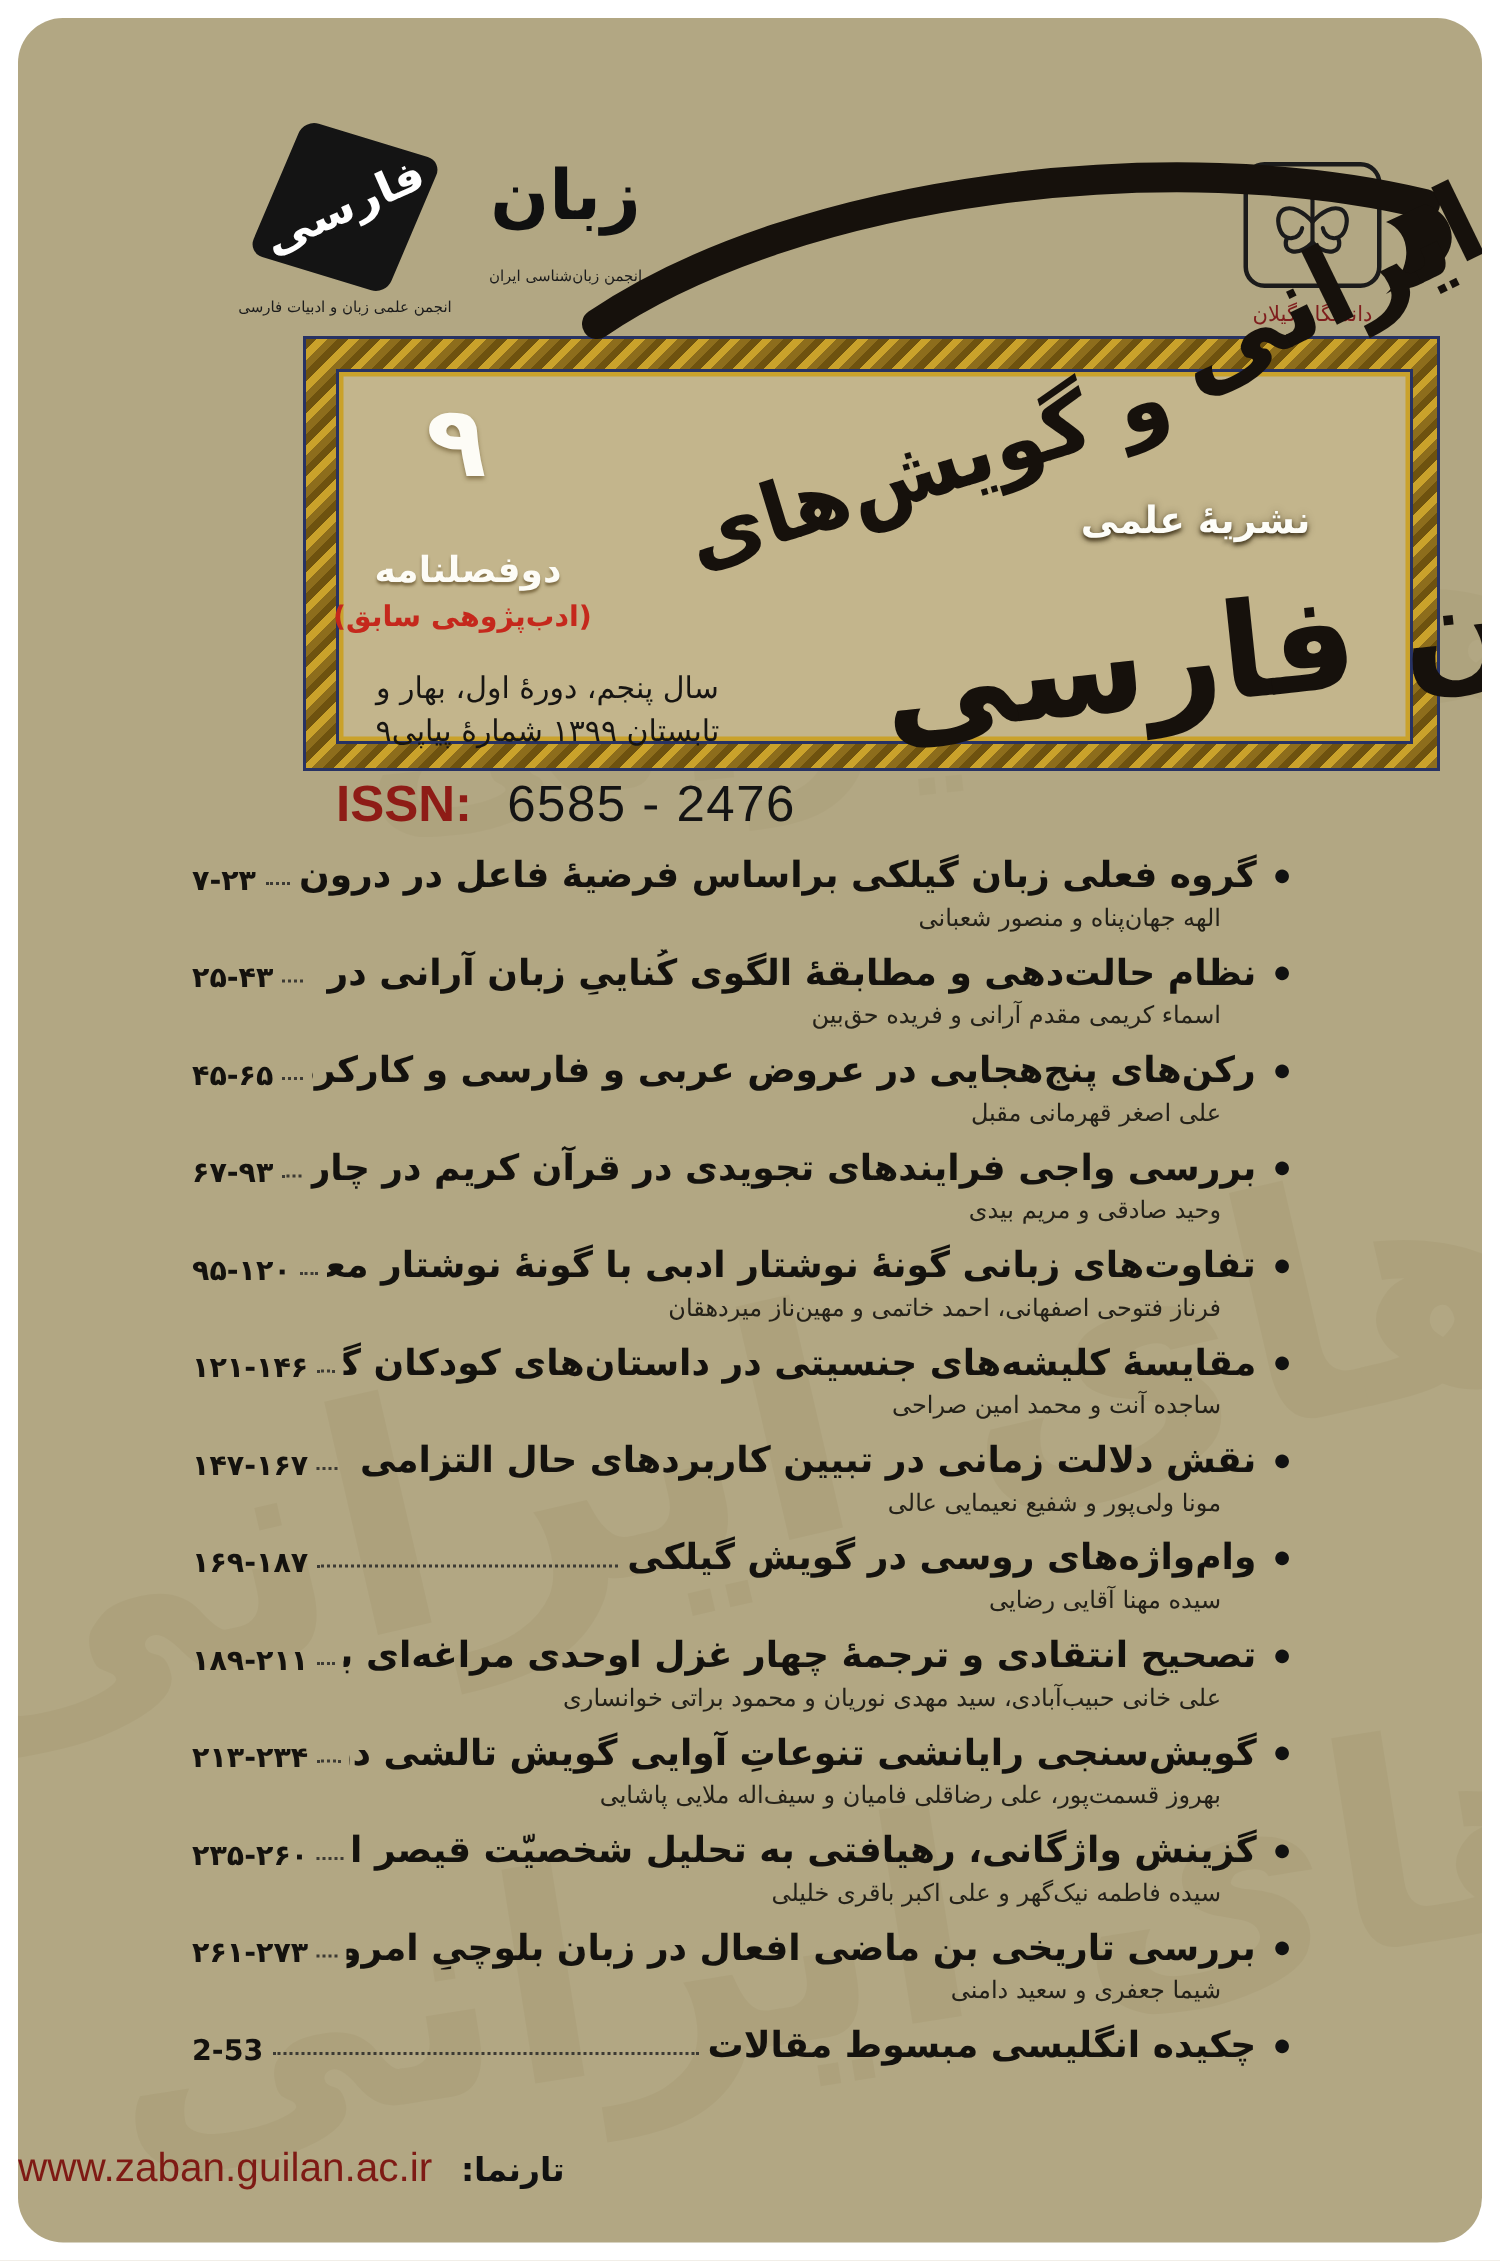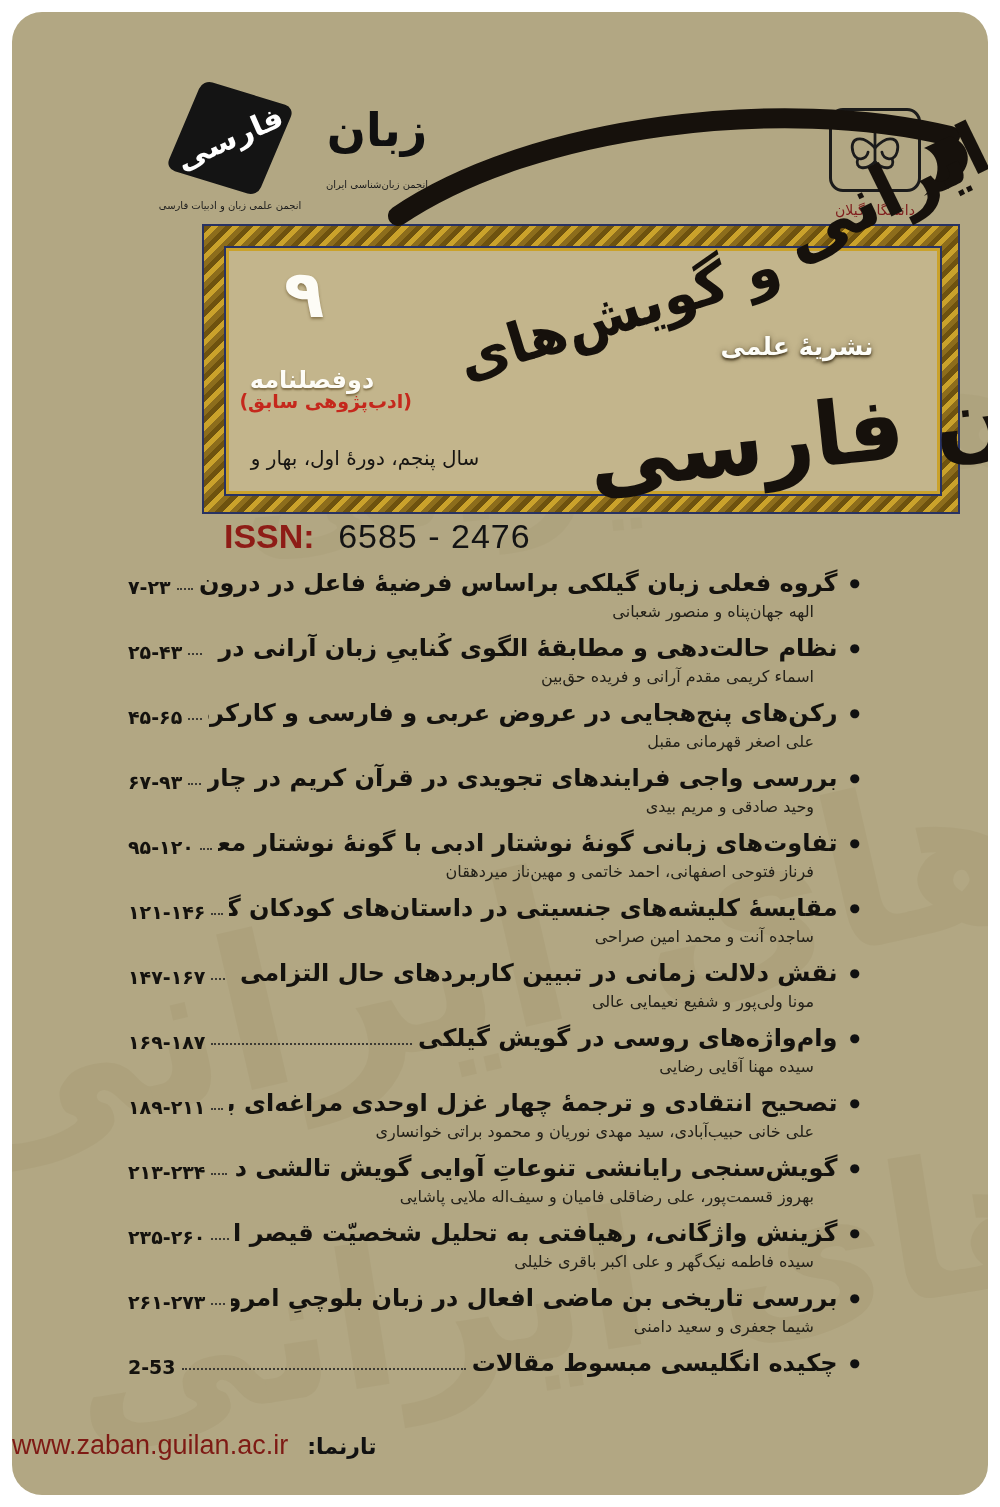--- a/index.html
+++ b/index.html
@@ -31,21 +31,21 @@
   
   .frame{position:absolute;left:190px;top:212px;width:758px;height:290px;box-sizing:border-box;
          padding:20px;border:2px solid #273263;
          background:repeating-linear-gradient(135deg,#6e520f 0 5px,#caa22b 5px 10px,#8d6d1c 10px 15px);}
   .frame-inner{width:100%;height:100%;background:#c3b58c;border:2px solid #273263;
                box-shadow:inset 0 0 0 3px #caa22b;position:relative;}
   .issue-number{position:absolute;left:58px;top:8px;color:#fdfcf6;font-size:66px;font-weight:bold;
                 text-shadow:0 2px 3px rgba(90,70,30,.55);}
   .frequency{position:absolute;left:6px;top:118px;width:160px;text-align:center;color:#fdfcf6;
              font-size:24px;font-weight:bold;direction:rtl;text-shadow:0 2px 2px rgba(90,70,30,.65);}
-  .former{position:absolute;left:-4px;top:142px;width:190px;text-align:right;color:#c5281c;
+  .former{position:absolute;left:-4px;top:152px;width:190px;text-align:left;color:#c5281c;
           font-size:19px;font-weight:bold;direction:rtl;}
   .issue-info{position:absolute;left:-6px;top:196px;width:290px;text-align:center;color:#171512;
               font-size:20px;font-weight:normal;direction:rtl;line-height:29px;}
 
   
   .sci-label{position:absolute;left:700px;top:320px;width:170px;text-align:center;color:#fdfdf8;
              font-size:25px;font-weight:bold;direction:rtl;
              text-shadow:0 2px 3px rgba(45,33,10,.85),0 0 6px rgba(45,33,10,.4);}
   .cal{position:absolute;direction:rtl;color:#16110c;font-weight:bold;white-space:nowrap;
        pointer-events:none;}
@@ -116,20 +116,21 @@
       <div class="guilan-caption">دانشگاه گیلان</div>
     </div>
 
     <div class="frame">
       <div class="frame-inner">
         <div class="issue-number">۹</div>
         <div class="frequency">دوفصلنامه</div>
         <div class="former">(ادب‌پژوهی سابق)</div>
         <div class="issue-info">
           <span>سال پنجم، دورهٔ اول، بهار و</span><br>
+          <span>تابستان ۱۳۹۹ شمارهٔ پیاپی۹</span>
         </div>
       </div>
     </div>
 
     <svg class="swash" width="610" height="150" viewBox="0 0 610 150">
       <path d="M14 132 C150 40, 400 12, 566 52" stroke="#16110c" stroke-width="20" fill="none" stroke-linecap="round"></path>
       <path d="M566 52 C588 60, 590 84, 570 96 L540 112 C560 92, 556 70, 540 64 Z" fill="#16110c"></path>
     </svg>
     <div class="sci-label">نشریهٔ علمی</div>
     <div class="cal cal-p3">ایرانی</div>

